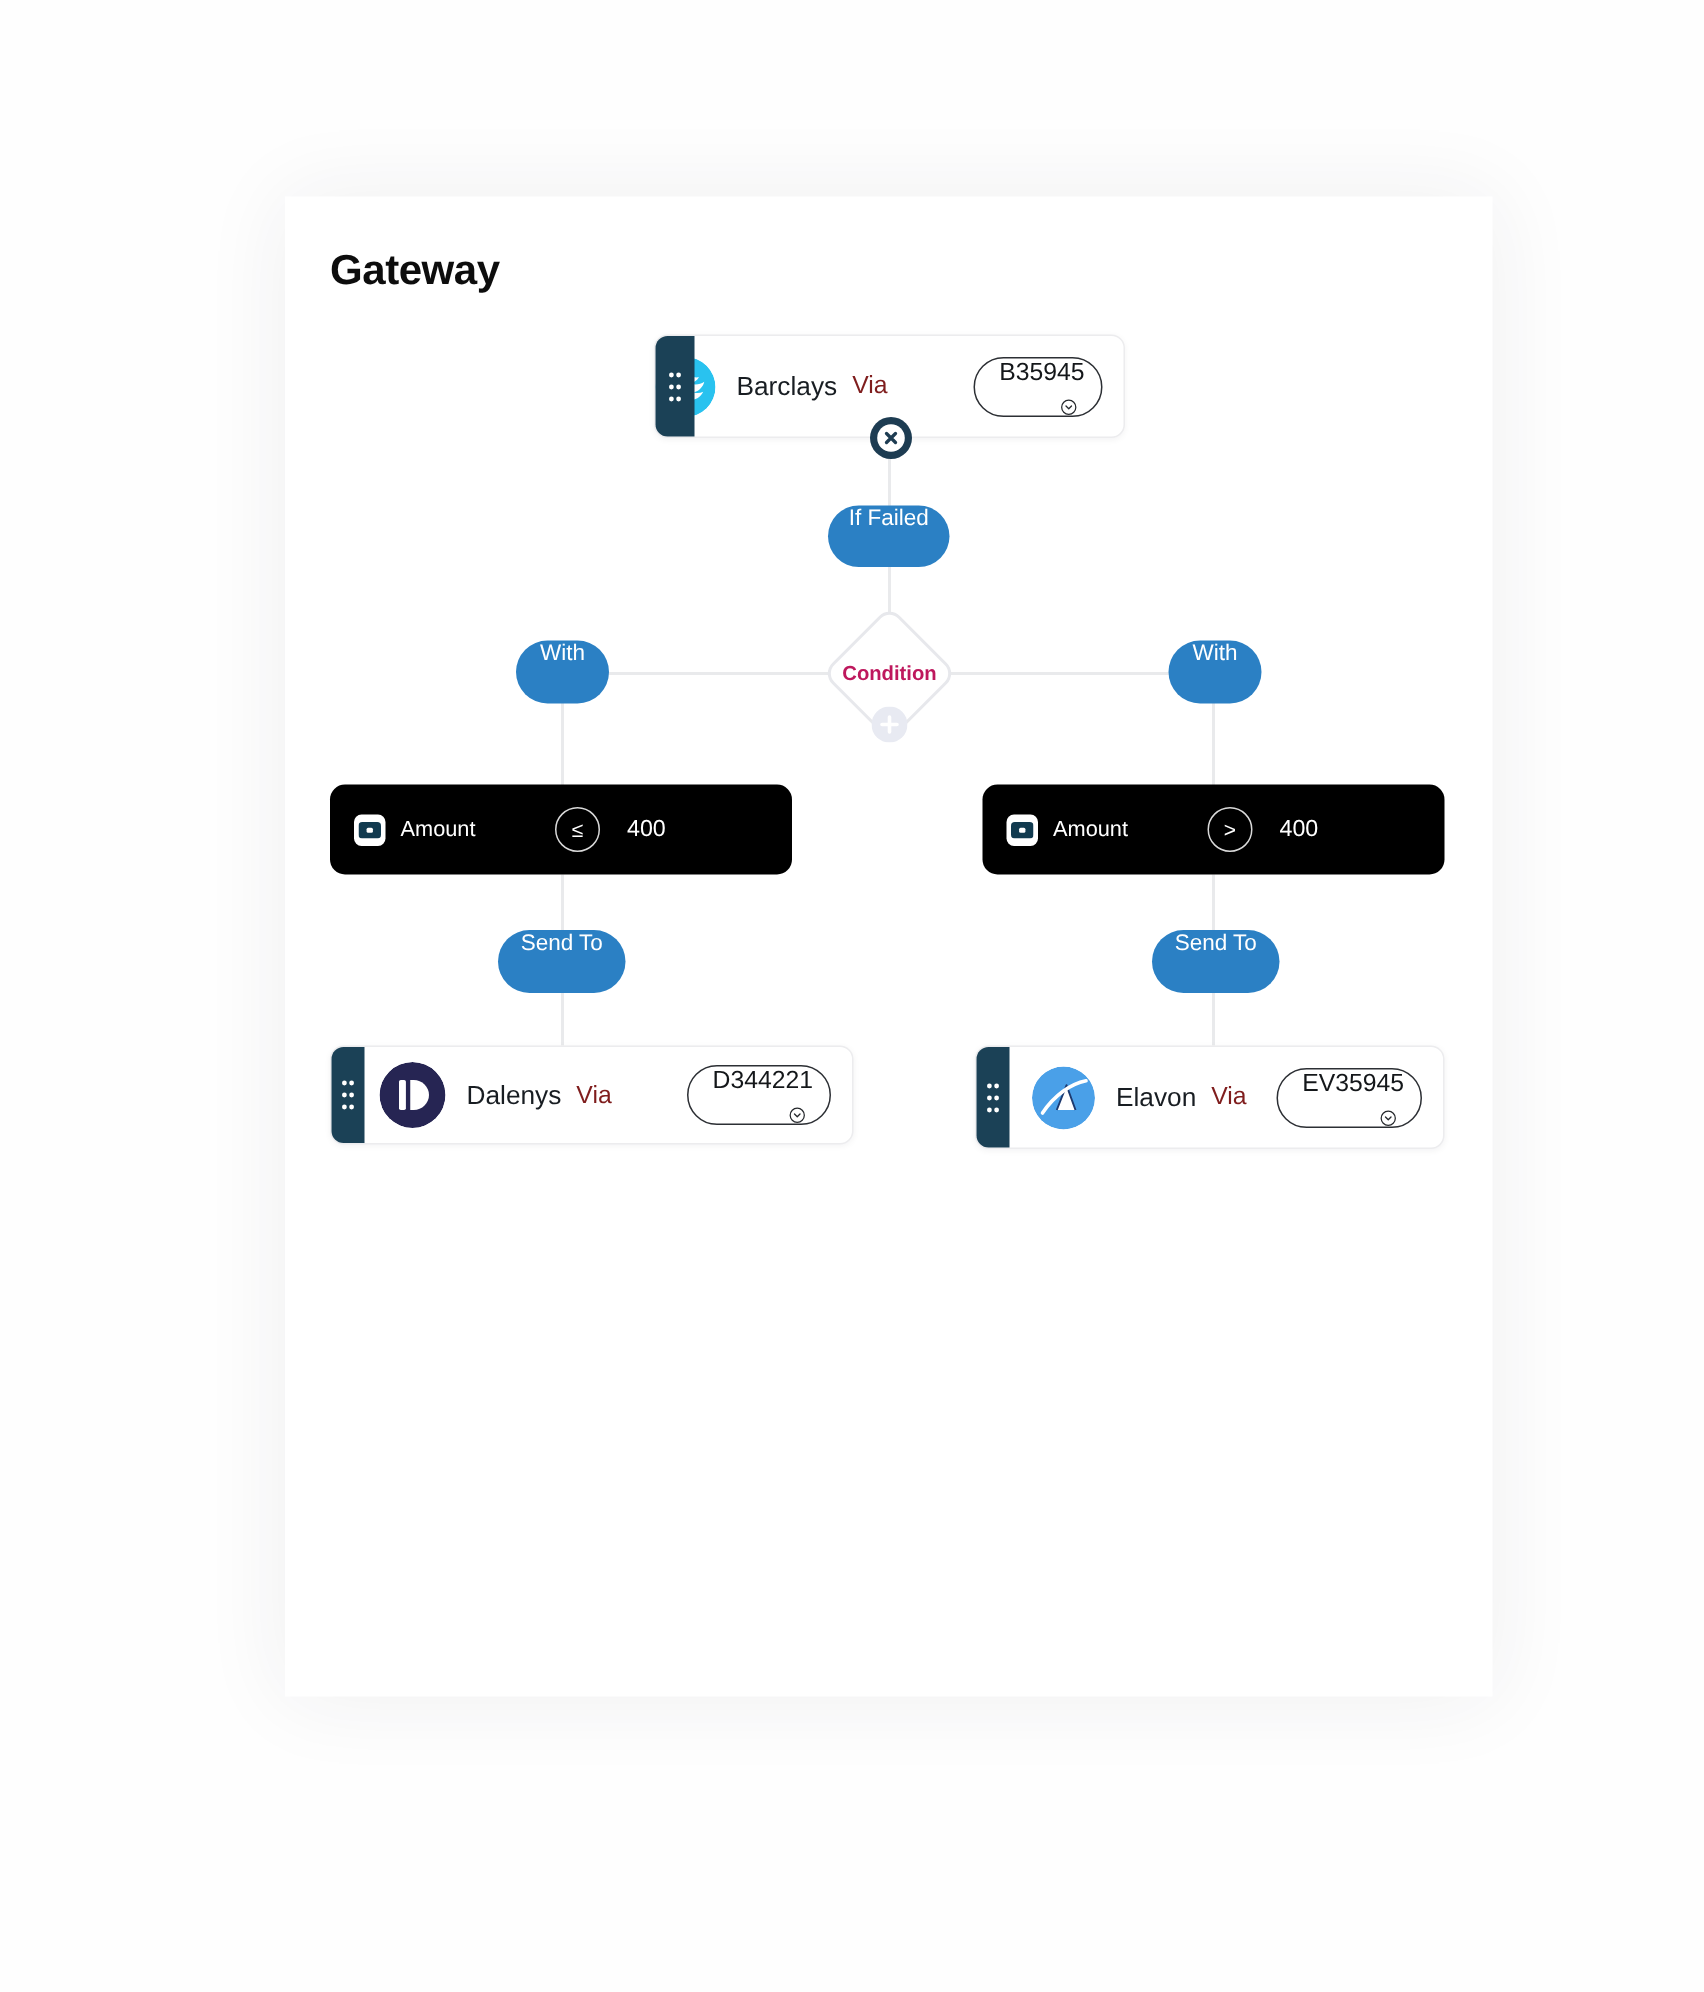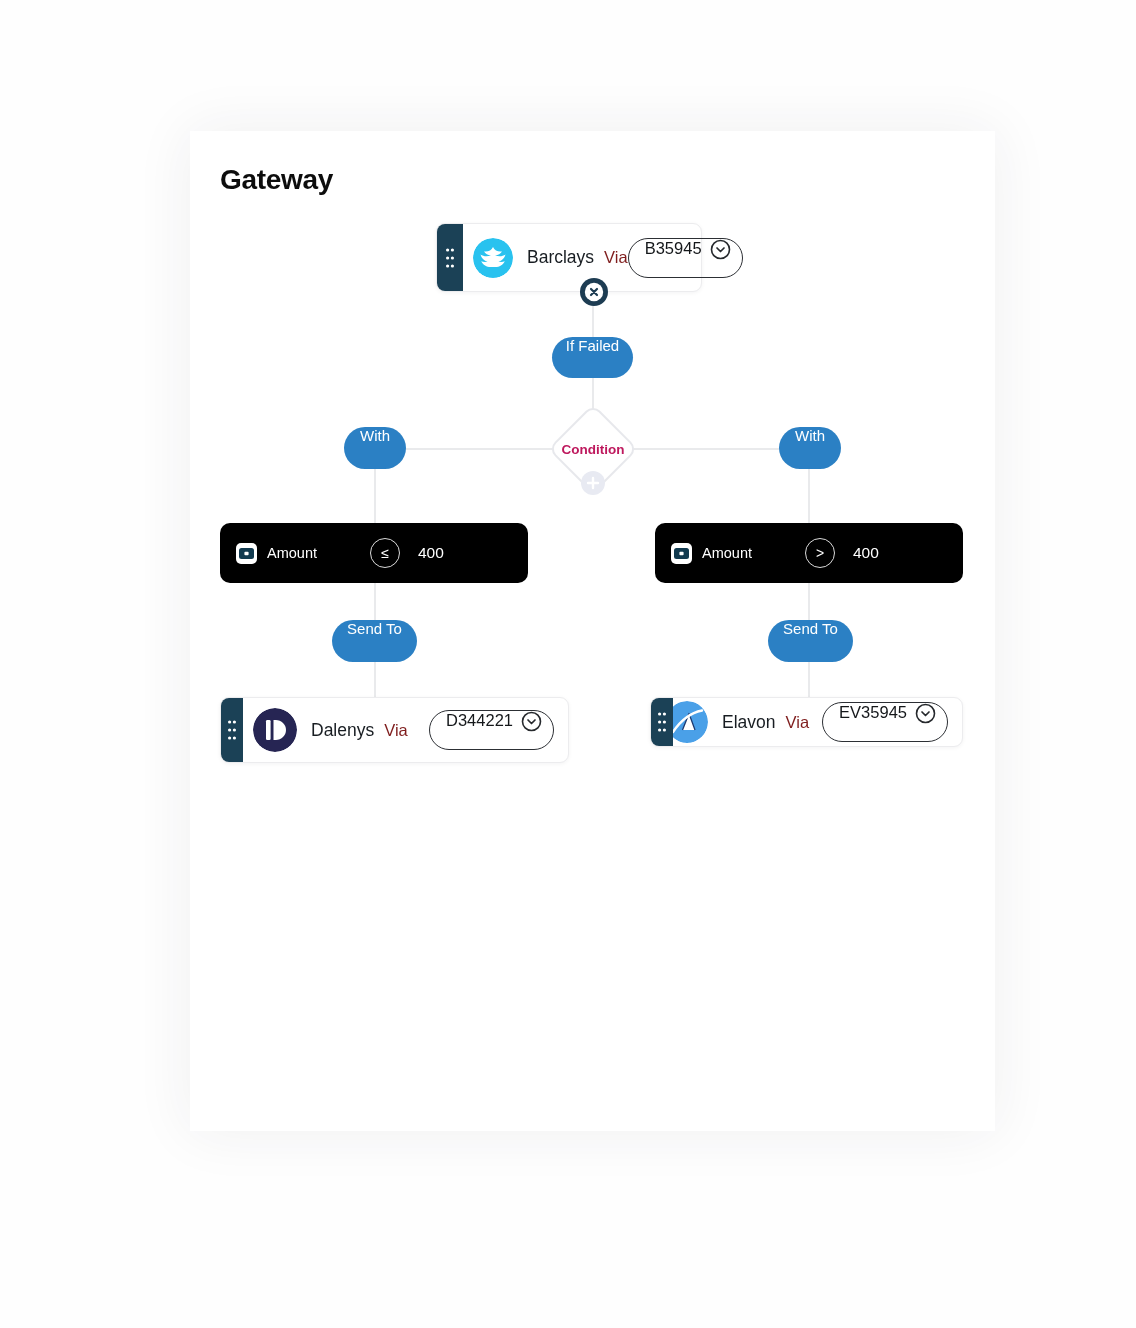--- a/index.html
+++ b/index.html
@@ -42,39 +42,39 @@
 
   
   .node-card { position:absolute; background:#fff; border:1px solid #ececee; border-radius:9px;
                box-shadow:0 1px 4px rgba(20,20,40,.05); display:flex; align-items:center; }
   .drag-strip { position:absolute; left:0; top:0; bottom:0; background:#1b4156;
                 border-radius:8px 0 0 8px; display:flex; align-items:center; justify-content:center; }
   .logo { border-radius:50%; flex:0 0 auto; }
   .node-name { font-size:17.5px; color:#181d22; margin-left:14px; }
   .via { font-size:16.5px; color:#7f1d1d; margin-left:10px; }
   .select-pill { margin-left:auto; margin-right:14px; height:40px; border:1.6px solid #2c2f34;
-                 border-radius:21px; display:flex; align-items:flex-start; gap:8px; padding:0 11px 0 16px;
-                 font-size:16.5px; color:#14171a; cursor:pointer; }
+                 border-radius:21px; display:flex; align-items:flex-end; gap:8px; padding:0 11px 0 16px;
+                 font-size:16.5px; color:#14171a; cursor:pointer;flex-direction:column; }
 </style>
 </head>
 <body>
 
 <div class="screen">
   <div class="panel"></div>
   <div class="title">Gateway</div>
 
   <div class="line v" style="left:592px;top:291px;height:47px"></div>
   <div class="line v" style="left:592px;top:377px;height:44px"></div>
   <div class="line h" style="left:375px;top:448px;width:436px"></div>
   <div class="line v" style="left:374px;top:448px;height:77px"></div>
   <div class="line v" style="left:808px;top:448px;height:77px"></div>
   <div class="line v" style="left:374px;top:583px;height:114px"></div>
   <div class="line v" style="left:808px;top:583px;height:114px"></div>
 
-  <div class="node-card" style="left:436px;top:223px;width:266px;height:69px;padding-left:36px">
+  <div class="node-card" style="left:436px;top:223px;width:314px;height:69px;">
     <div class="drag-strip" style="width:26px">
       <svg width="10" height="22" viewBox="0 0 10 22">
         <g fill="#ffffff">
             <circle cx="2.6" cy="3" r="1.6"></circle>
             <circle cx="7.4" cy="3" r="1.6"></circle>
         <circle cx="2.6" cy="11" r="1.6"></circle>
             <circle cx="7.4" cy="11" r="1.6"></circle>
         <circle cx="2.6" cy="19" r="1.6"></circle>
             <circle cx="7.4" cy="19" r="1.6"></circle>
           </g>
@@ -175,21 +175,21 @@
     <span class="via">Via</span>
     <div class="select-pill">
       <span>D344221</span>
       <svg width="21" height="21" viewBox="0 0 21 21">
         <circle cx="10.5" cy="10.5" r="9" fill="none" stroke="#26292d" stroke-width="1.6"></circle>
         <path d="M7 9 L10.5 12.5 L14 9" fill="none" stroke="#26292d" stroke-width="1.7" stroke-linecap="round" stroke-linejoin="round"></path>
       </svg>
     </div>
   </div>
 
-  <div class="node-card" style="left:650px;top:697px;width:313px;height:50px;padding-left:15px">
+  <div class="node-card" style="left:650px;top:697px;width:313px;height:69px;padding-left:37px">
     <div class="drag-strip" style="width:22px">
       <svg width="10" height="22" viewBox="0 0 10 22">
         <g fill="#ffffff">
             <circle cx="2.6" cy="3" r="1.6"></circle>
             <circle cx="7.4" cy="3" r="1.6"></circle>
         <circle cx="2.6" cy="11" r="1.6"></circle>
             <circle cx="7.4" cy="11" r="1.6"></circle>
         <circle cx="2.6" cy="19" r="1.6"></circle>
             <circle cx="7.4" cy="19" r="1.6"></circle>
           </g>

